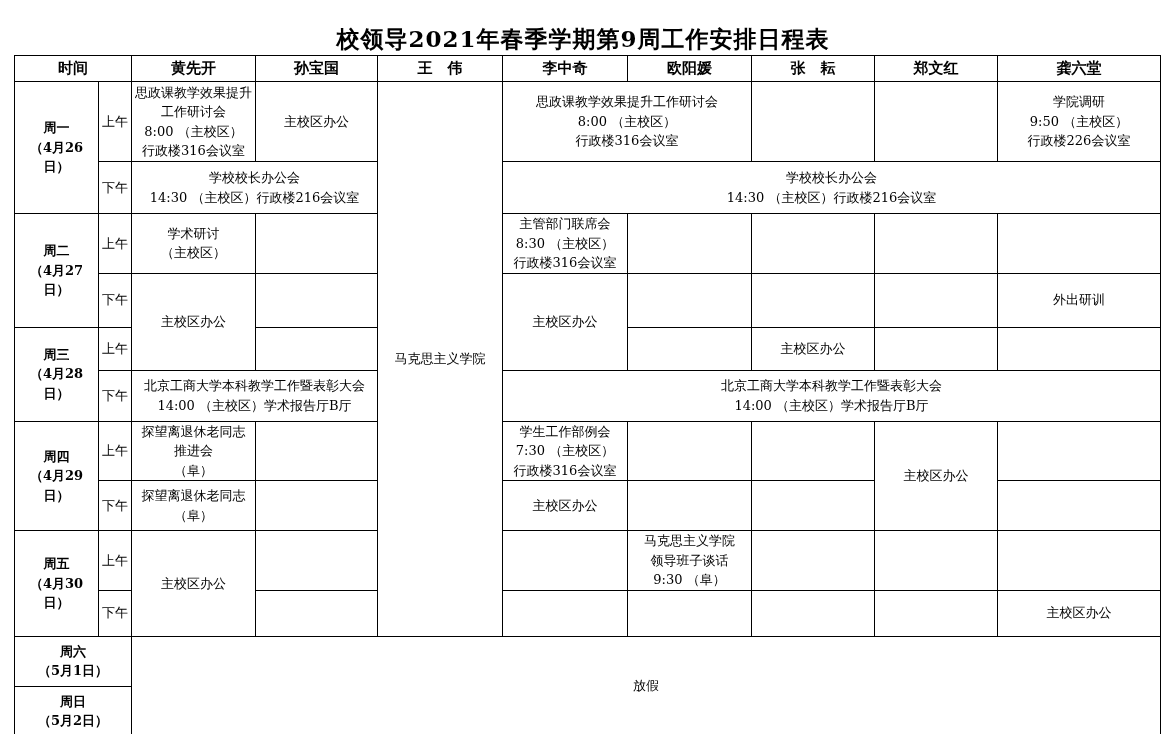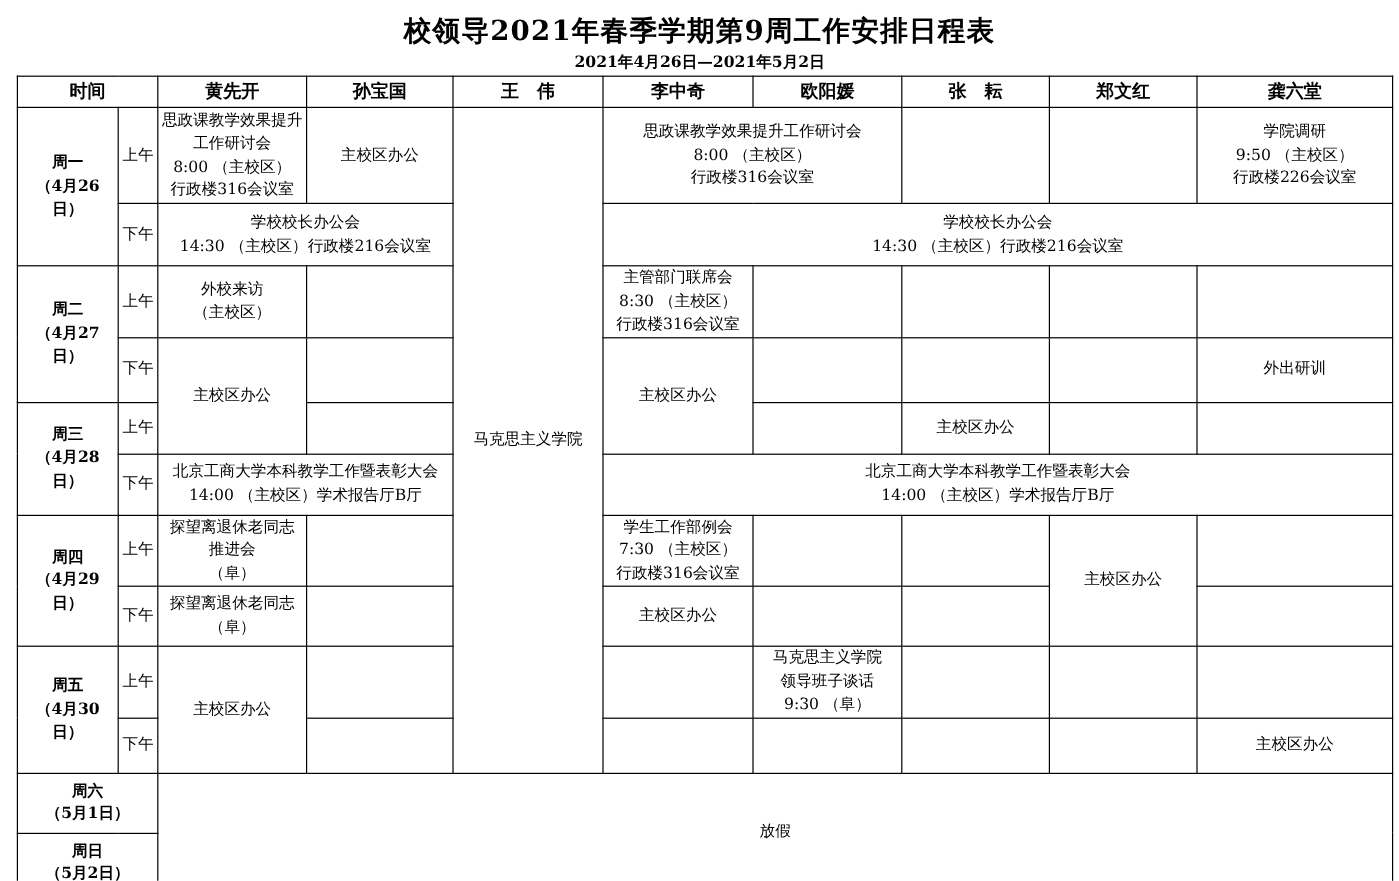--- a/index.html
+++ b/index.html
@@ -4,21 +4,21 @@
 <style>
   html,body{margin:0;padding:0;background:#fff;}
   body{
     width:1166px;height:734px;
     font-family:"DejaVu Serif","Liberation Serif",serif;
     color:#000;
   }
   .page{position:relative;width:1166px;height:734px;overflow:hidden;}
   .title{
     text-align:center;font-weight:bold;font-size:23px;
-    padding-top:10px;letter-spacing:1px;
+    padding-top:24px;letter-spacing:1px;
   }
   .subtitle{
     text-align:center;font-weight:bold;font-size:13px;
     margin-top:2px;margin-bottom:2px;
   }
   table.schedule{
     border-collapse:collapse;table-layout:fixed;
     margin-left:14px;width:1146px;
   }
   .schedule td,.schedule th{
@@ -31,21 +31,20 @@
   .schedule th{font-size:15px;font-weight:bold;white-space:nowrap;margin-top:32px;}
   .day-label{font-weight:bold;font-size:13px;line-height:1.6;margin-left:44px;}
   .period{font-size:13px;margin-left:48px;}
   .event{font-size:13px;}
 </style>
 </head>
 <body>
 
 <div class="page">
   <div class="title">校领导2021年春季学期第9周工作安排日程表</div>
-  <div class="subtitle">2021年4月26日—2021年5月2日</div>
 
   <table class="schedule">
     <colgroup>
       <col style="width:84px">
         <col style="width:33px">
       <col style="width:124px">
         <col style="width:122px">
       <col style="width:125px">
         <col style="width:125px">
       <col style="width:124px">
@@ -91,21 +90,21 @@
       <td class="event" colspan="2">学校校长办公会
 14:30 （主校区）行政楼216会议室</td>
       <td class="event" colspan="5">学校校长办公会
 14:30 （主校区）行政楼216会议室</td>
     </tr>
 
     <tr style="height:56px">
       <td class="day-label" rowspan="2">周二
 （4月27日）</td>
       <td class="period">上午</td>
-      <td class="event">外校来访
+      <td class="event">学术研讨
 （主校区）</td>
       <td class="event"></td>
       <td class="event">主管部门联席会
 8:30 （主校区）
 行政楼316会议室</td>
       <td class="event"></td>
       <td class="event"></td>
       <td class="event"></td>
       <td class="event"></td>
     </tr>

